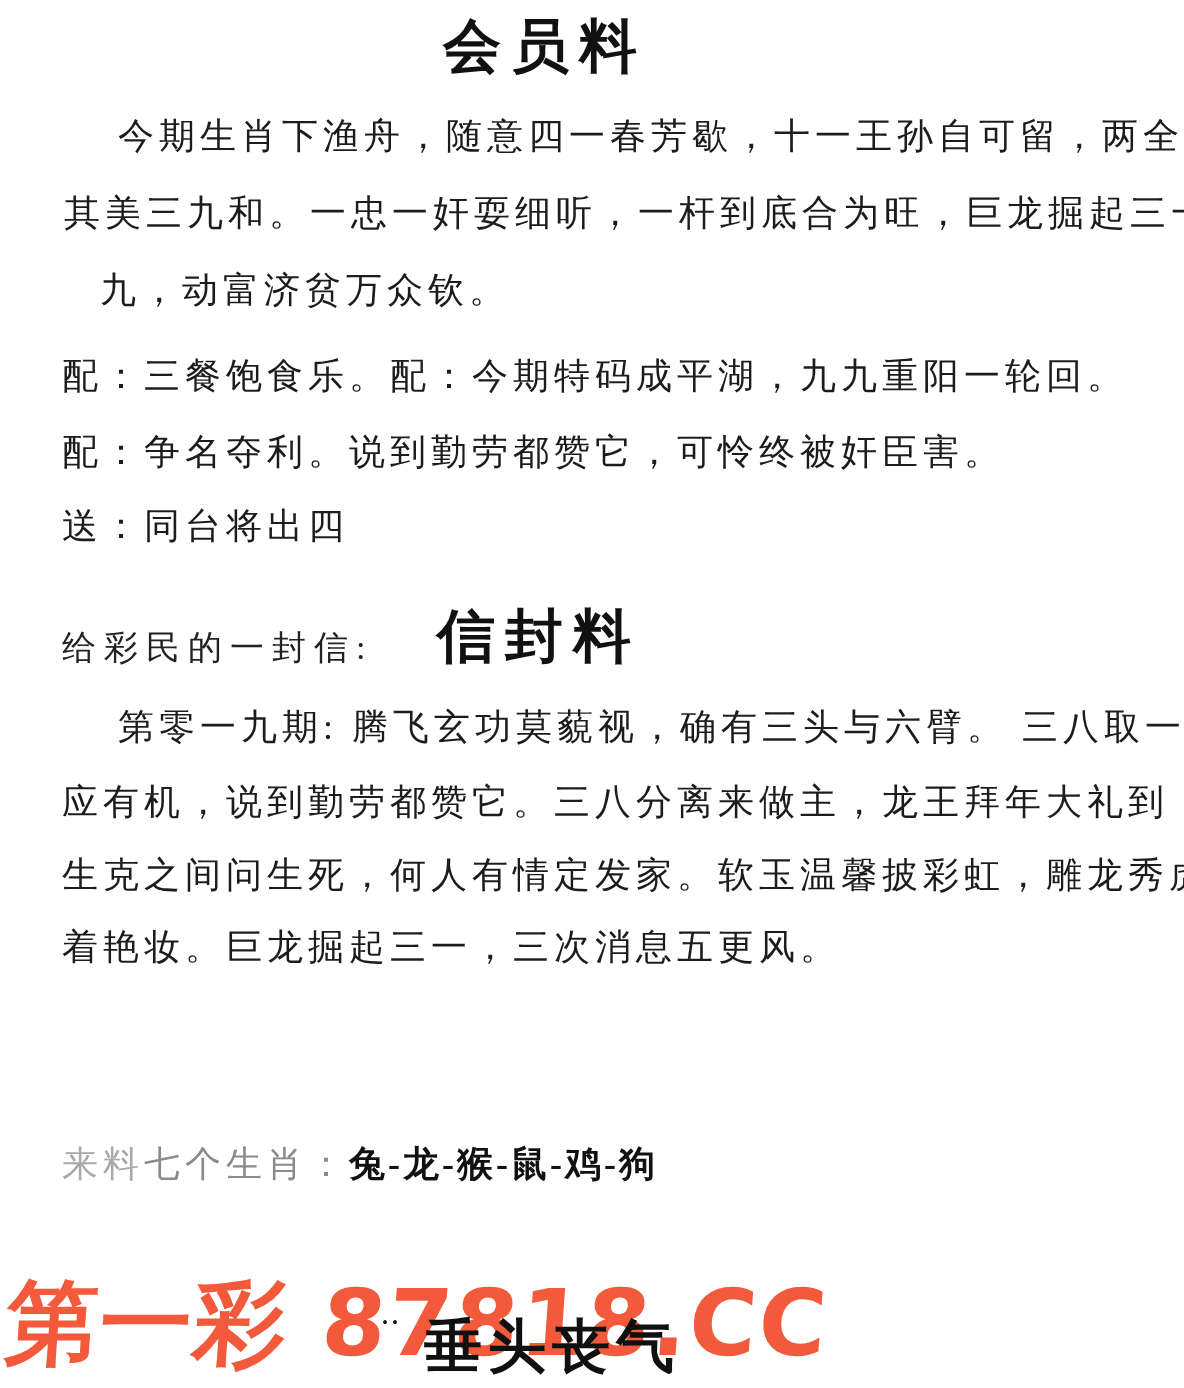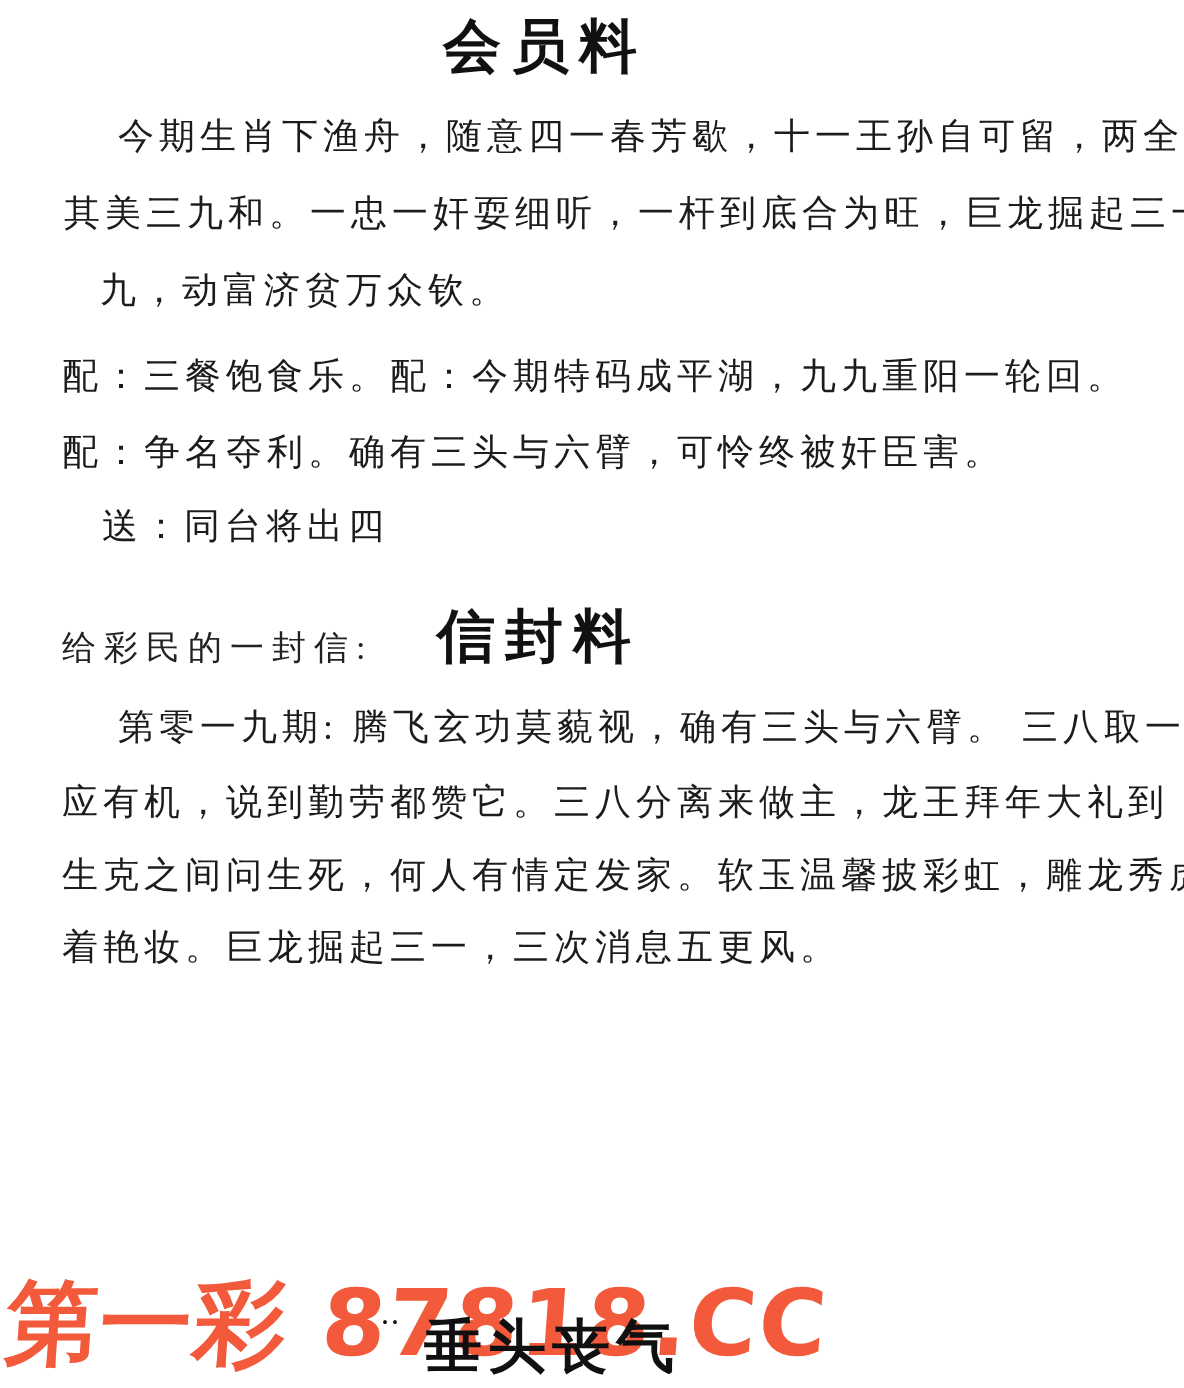--- a/index.html
+++ b/index.html
@@ -73,32 +73,35 @@
 
 <div id="page">
 
   <div class="big-title" style="left:443px; top:8px;">会员料</div>
 
   <div class="line" style="left:118px; top:112px;">今期生肖下渔舟，随意四一春芳歇，十一王孙自可留，两全</div>
   <div class="line" style="left:64px; top:189px;">其美三九和。一忠一奸耍细听，一杆到底合为旺，巨龙掘起三一</div>
   <div class="line" style="left:64px; top:266px;margin-left:36px;">九，动富济贫万众钦。</div>
 
   <div class="line" style="left:62px; top:352px;">配：三餐饱食乐。配：今期特码成平湖，九九重阳一轮回。</div>
-  <div class="line" style="left:62px; top:428px;">配：争名夺利。确有三头与六臂，可怜终被奸臣害。</div>
-  <div class="line" style="left:62px; top:502px;margin-left:40px;">送：同台将出四</div>
+  <div class="line" style="left:62px; top:428px;">配：争名夺利。说到勤劳都赞它，可怜终被奸臣害。</div>
+  <div class="line" style="left:62px; top:502px;">送：同台将出四</div>
 
   <div class="intro-label" style="left:62px; top:625px;">给彩民的一封信:</div>
   <div class="big-title" style="left:437px; top:598px;">信封料</div>
 
   <div class="line" style="left:118px; top:703px;">第零一九期: 腾飞玄功莫藐视，确有三头与六臂。 三八取一</div>
   <div class="line" style="left:62px; top:778px;">应有机，说到勤劳都赞它。三八分离来做主，龙王拜年大礼到</div>
   <div class="line" style="left:62px; top:851px;">生克之间问生死，何人有情定发家。软玉温馨披彩虹，雕龙秀虎</div>
   <div class="line" style="left:62px; top:923px;">着艳妆。巨龙掘起三一，三次消息五更风。</div>
 
 
 
+  <div class="line" style="left:62px; top:1140px;">
+    <span class="faded">来料</span><span class="faded2">七个生肖：</span><span class="boldseg">兔-龙-猴-鼠-鸡-狗</span>
+  </div>
 
 
   <div class="watermark" style="color: rgb(242, 90, 59);">第一彩 87818.CC</div>
   <div class="pre-dots">‥</div>
   <div class="cutoff-title">垂头丧气</div>
 
 </div>
 
 </body></html>

